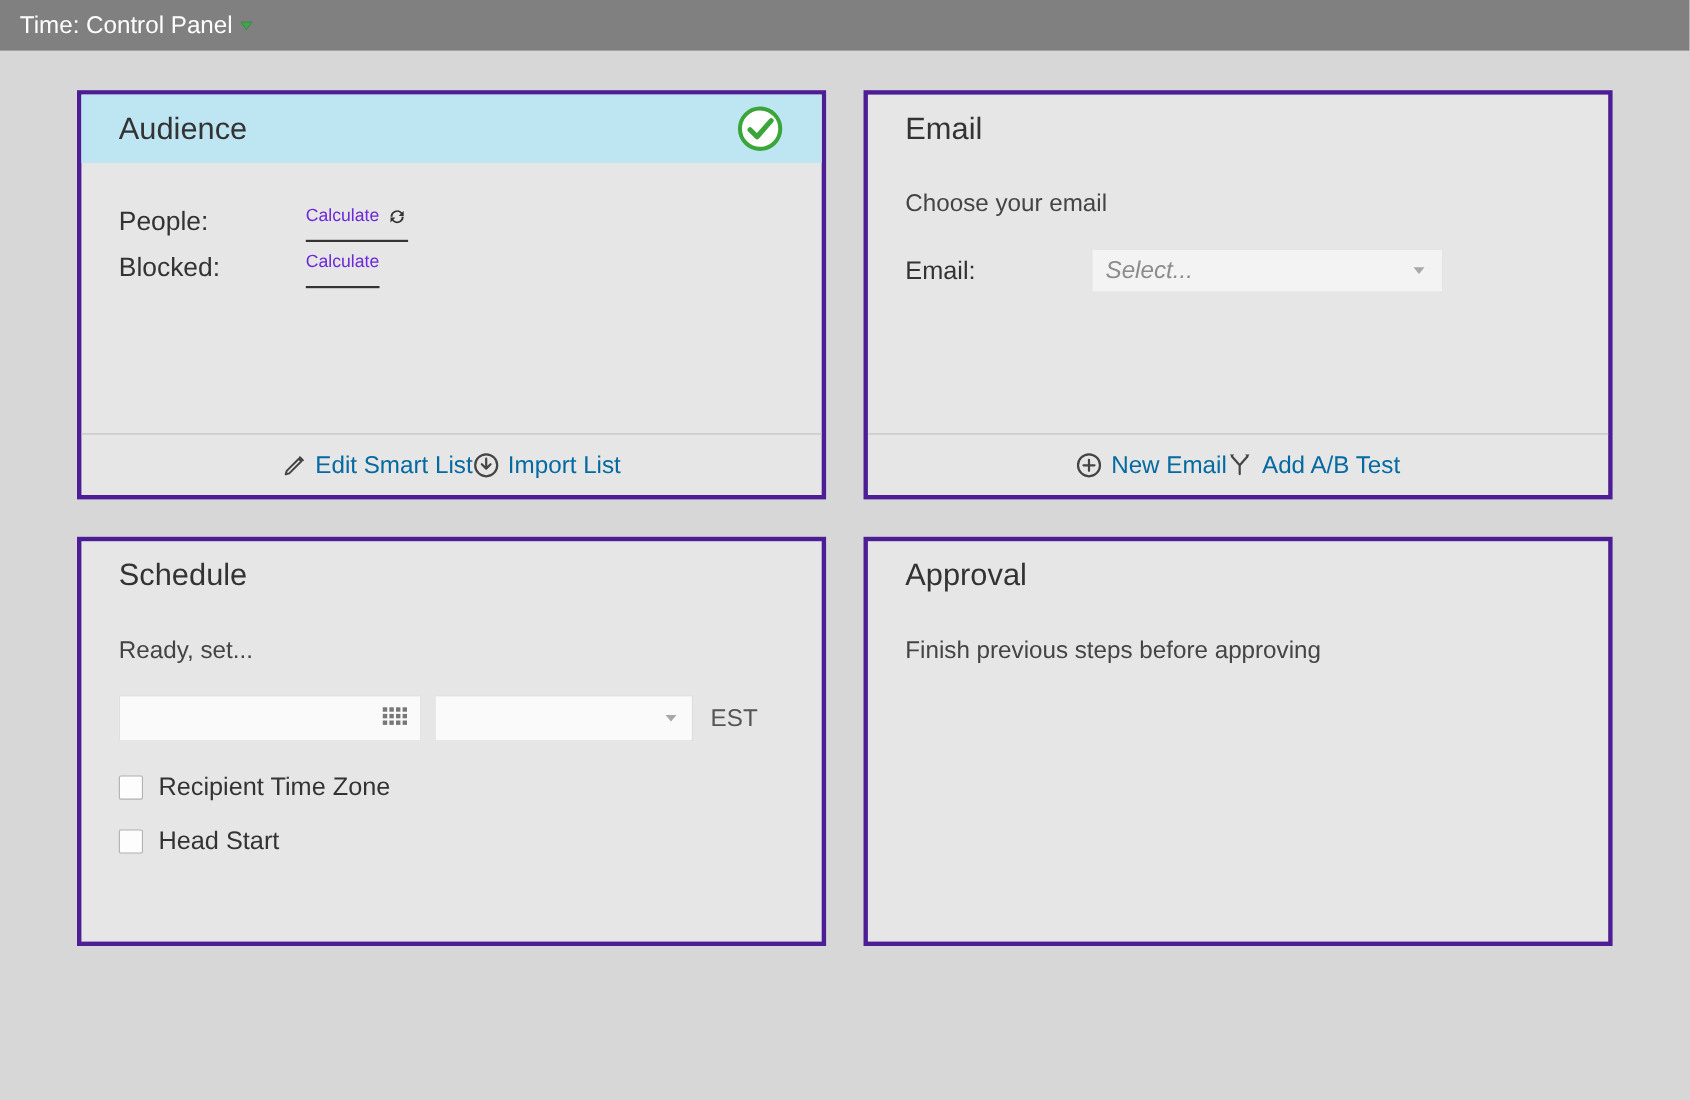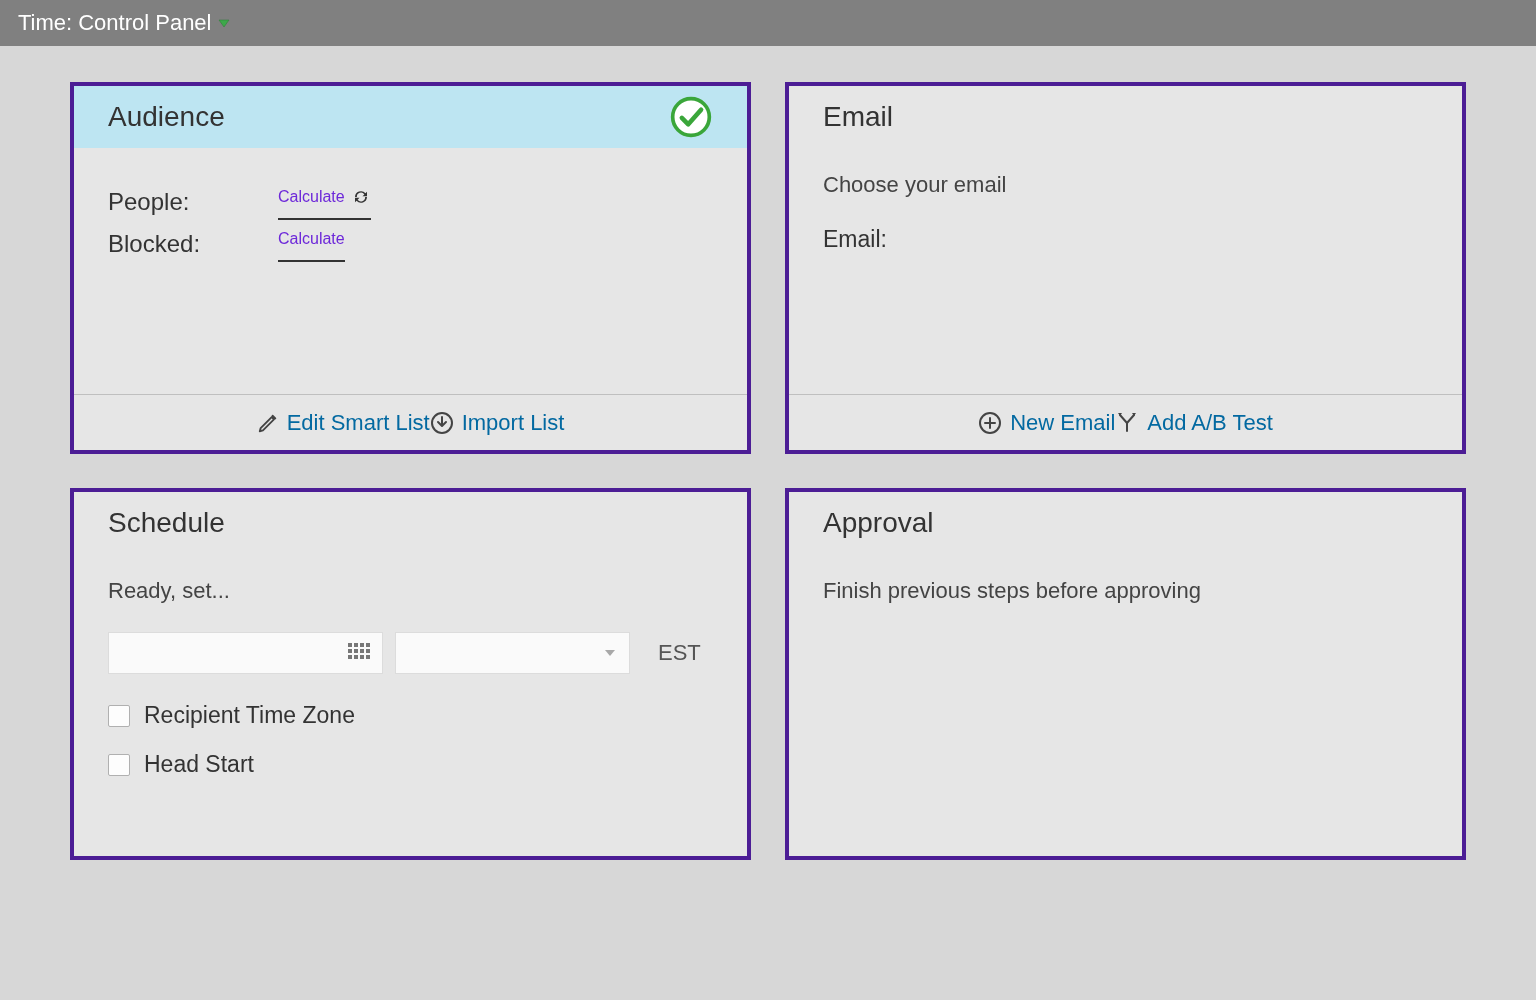--- a/index.html
+++ b/index.html
@@ -125,21 +125,21 @@
     cursor: pointer;
   }
   .time-select {
     width: 235px; height: 42px;
     background: #fafafa;
     border: 1px solid #dcdcdc;
     display: flex; align-items: center; justify-content: flex-end;
     padding: 0 12px;
     cursor: pointer;
   }
-  .tz-label { font-size: 22px; color: #555; margin-left: 16px; }
+  .tz-label { font-size: 22px; color: #555; margin-left: 4px; }
   .chk-row {
     display: flex; align-items: center; gap: 14px;
     font-size: 23px;
     margin-bottom: 22px;
   }
   .chk {
     width: 22px; height: 22px;
     border: 1px solid #b0b0b0;
     background: #fdfdfd;
     border-radius: 2px;
@@ -222,20 +222,28 @@
   </div>
 
   <div class="panel" style="min-height:372px;">
     <div class="panel-header">
       <span>Email</span>
     </div>
     <div class="panel-body">
       <div class="subtext">Choose your email</div>
       <div class="email-row">
         <span class="lbl">Email:</span>
+        <div class="select-field">
+          <span>Select...</span>
+          <span class="chev">
+            <svg width="14" height="10" viewBox="0 0 14 10">
+                <polygon points="2,2 12,2 7,8" fill="#a8a8a8"></polygon>
+              </svg>
+          </span>
+        </div>
       </div>
     </div>
     <div class="panel-footer">
       <div class="footer-action">
         <svg width="24" height="24" viewBox="0 0 24 24">
           <circle cx="12" cy="12" r="10" fill="none" stroke="#444" stroke-width="2"></circle>
           <path d="M12 7v10M7 12h10" stroke="#444" stroke-width="2" stroke-linecap="round"></path>
         </svg>
         <span>New Email</span>
       </div>

